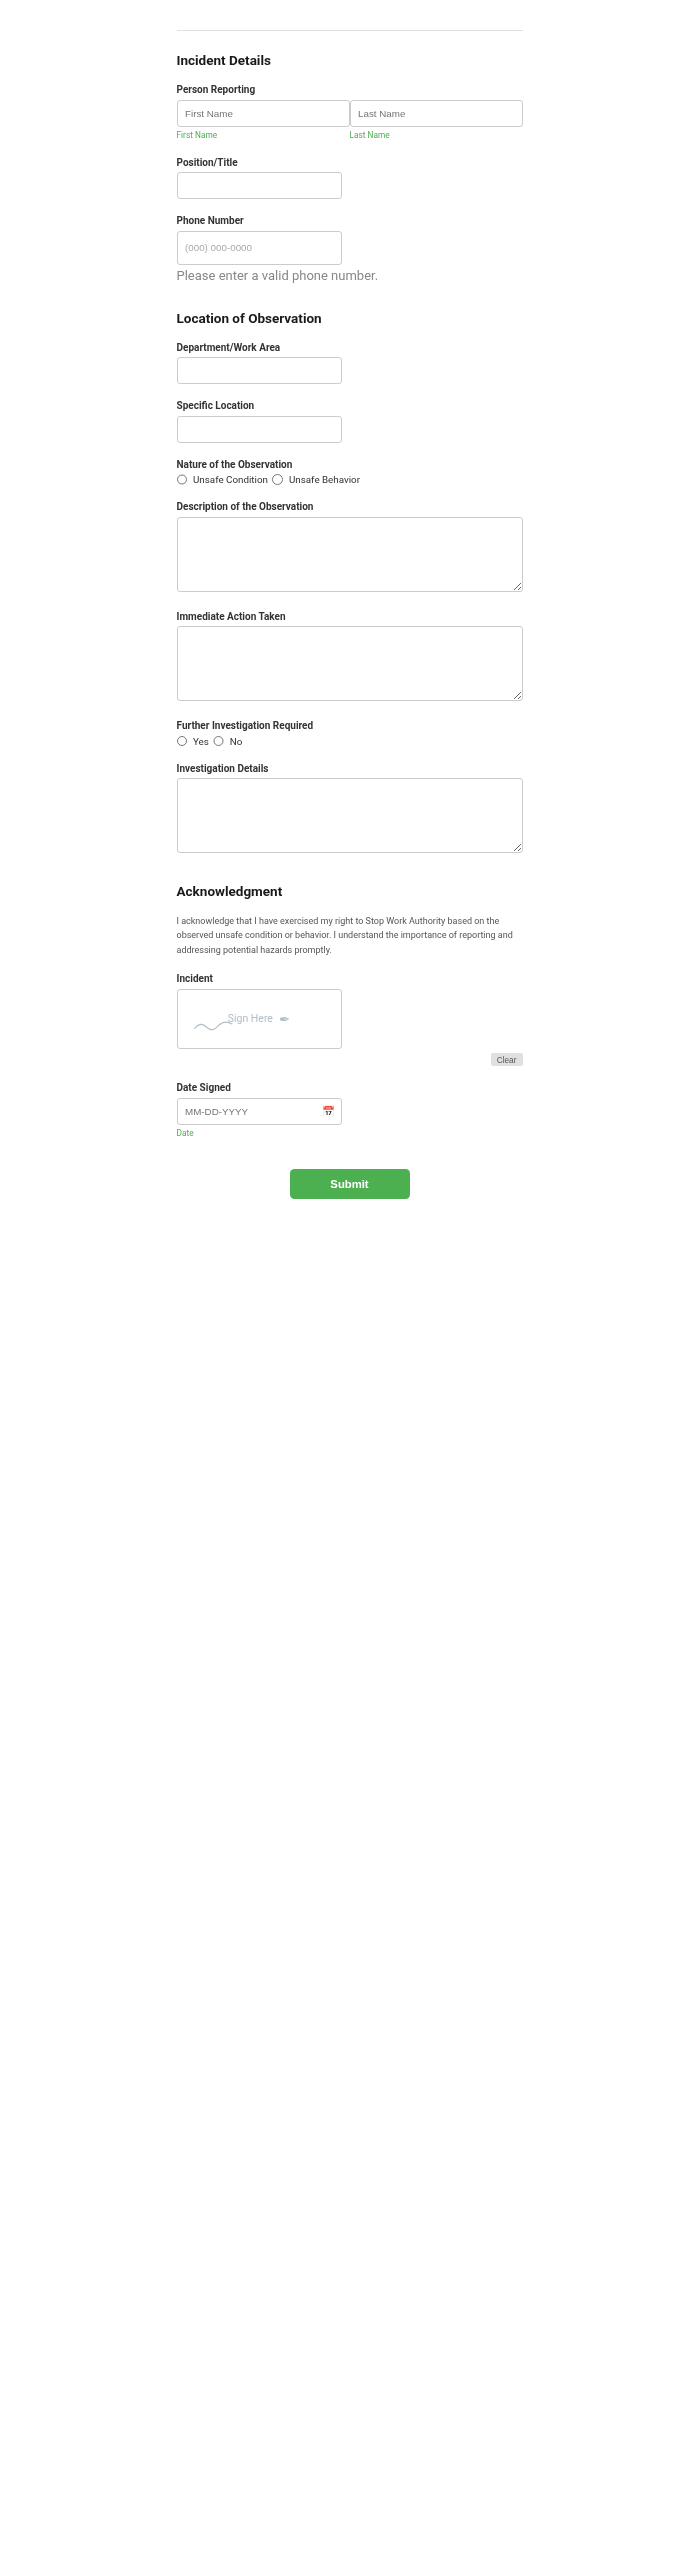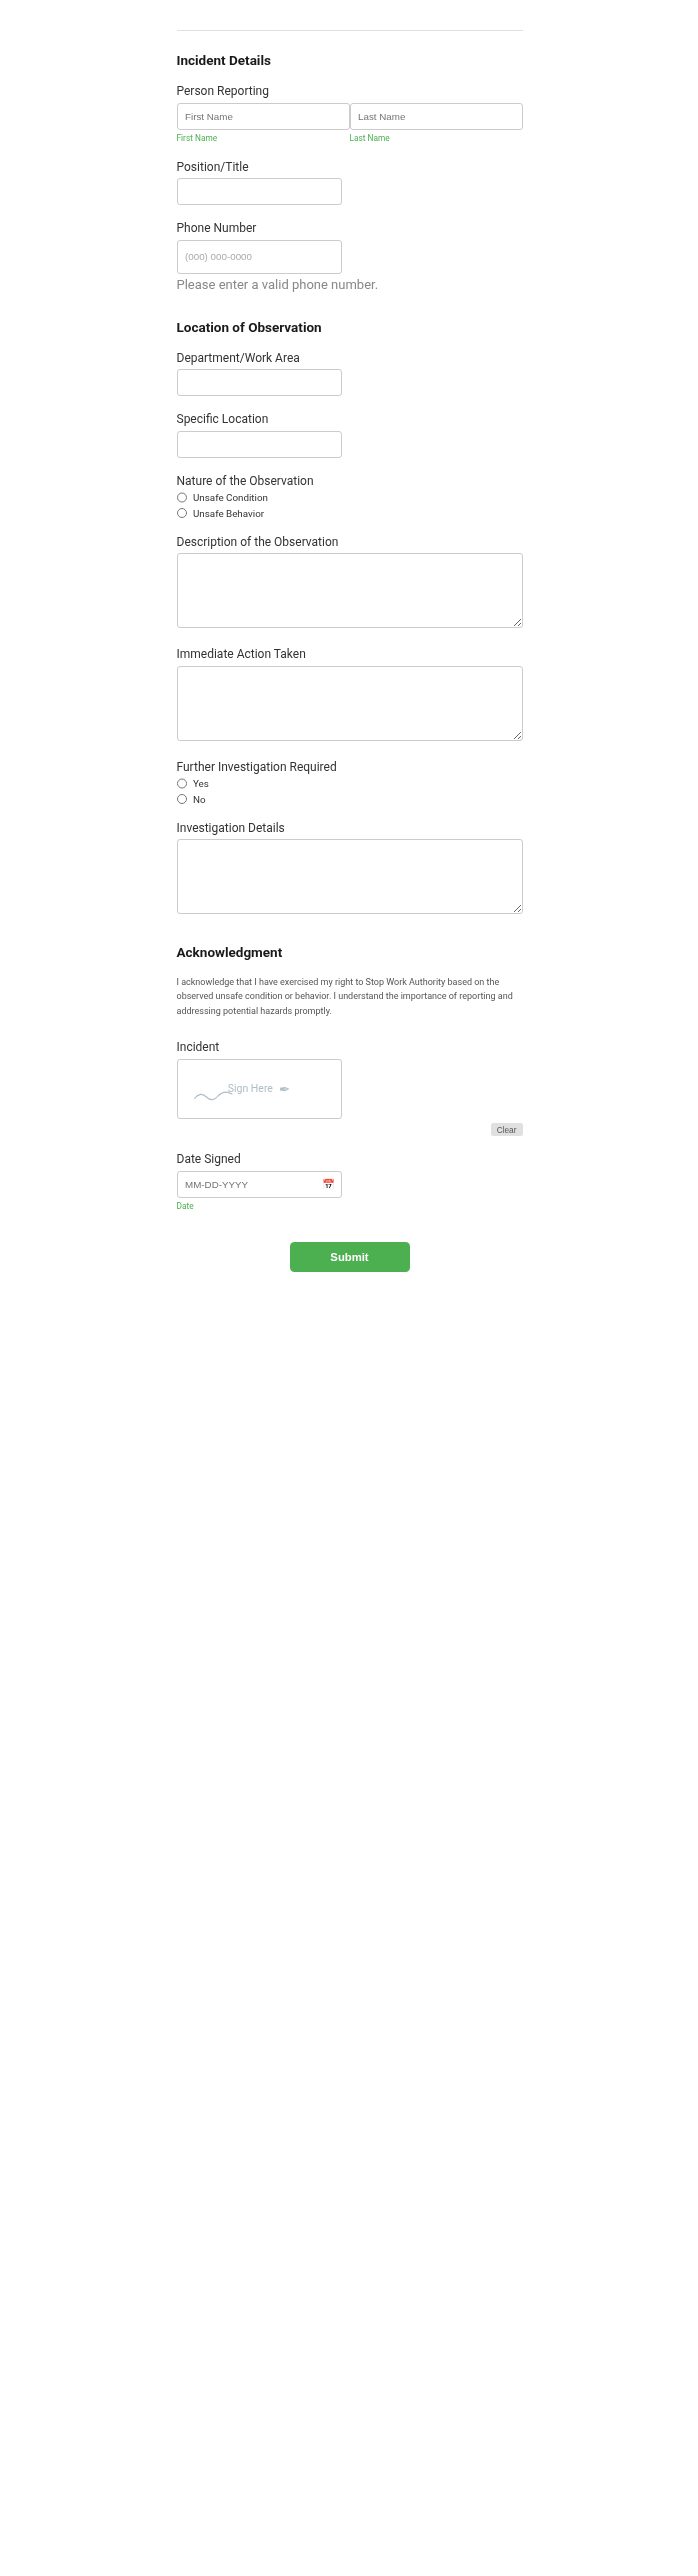--- a/index.html
+++ b/index.html
@@ -46,22 +46,22 @@
     .section-block {
       margin-bottom: 27px;
     }
 
     .form-group {
       margin-bottom: 15px;
     }
 
     .form-label {
       display: block;
-      font-size: 12px;
-      font-weight: 400;
+      font-size: 10px;
+      font-weight: 700;
       color: #333333;
       margin-bottom: 4.5px;
       margin-top: 16px;
     }
 
     .form-row {
       display: flex;
       gap: 0;
     }
 
@@ -109,21 +109,21 @@
     .phone-input::placeholder {
       color: #aaa;
     }
 
     .short-input {
       max-width: 165px;
     }
 
     .radio-group {
       display: flex;
-      flex-direction: column;
+      flex-direction: row;
       gap: 4.5px;
     }
 
     .radio-label {
       display: flex;
       align-items: center;
       gap: 6px;
       font-size: 9.8px;
       color: #333;
       cursor: pointer;
@@ -151,21 +151,21 @@
     }
 
     .acknowledgment-section {
       margin-bottom: 27px;
     }
 
     .acknowledgment-text {
       font-size: 9px;
       color: #555;
       line-height: 1.6;
-      margin-bottom: 22px;
+      margin-bottom: 16px;
       margin-top: 12px;
     }
 
     .signature-box {
       width: 100%;
       max-width: 165px;
       height: 60px;
       border: 0.8px solid #cccccc;
       border-radius: 3px;
       position: relative;

